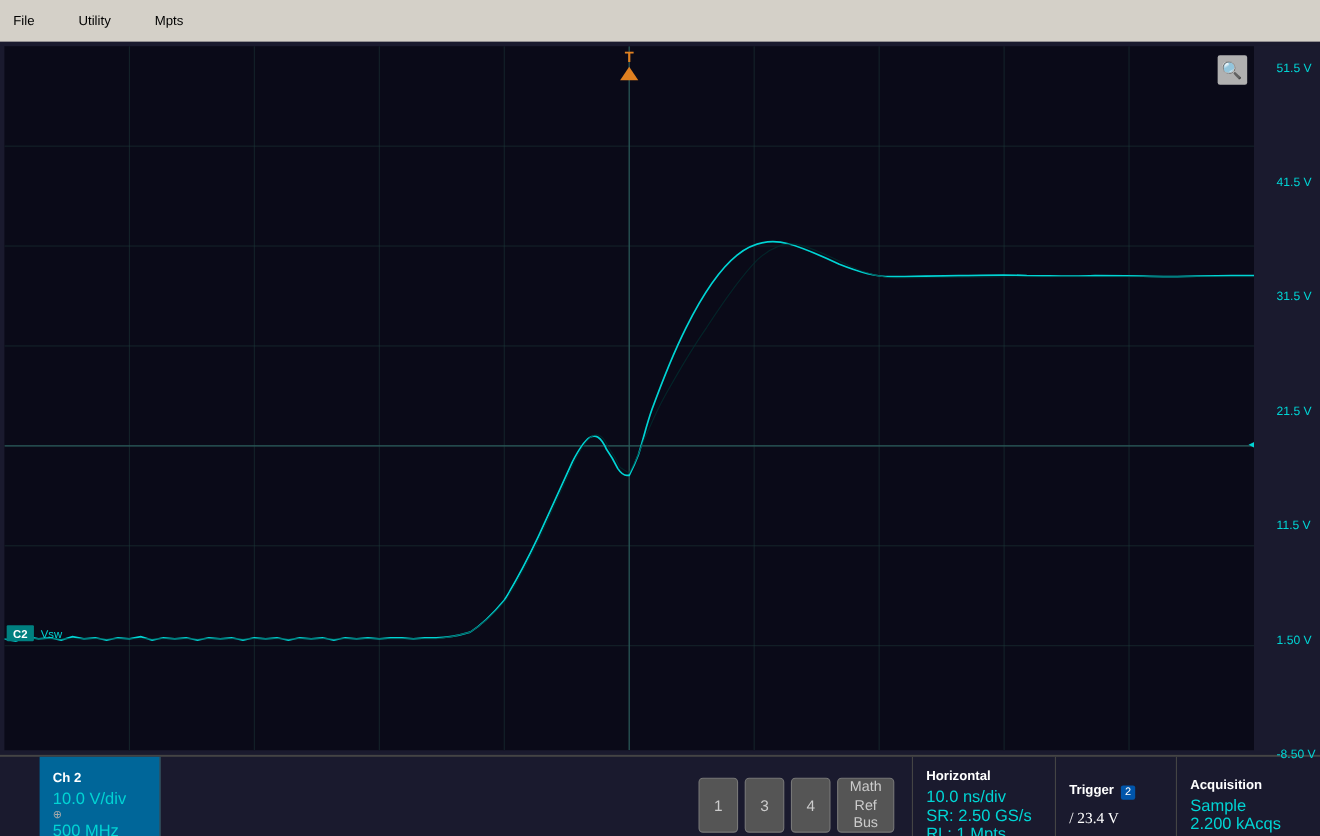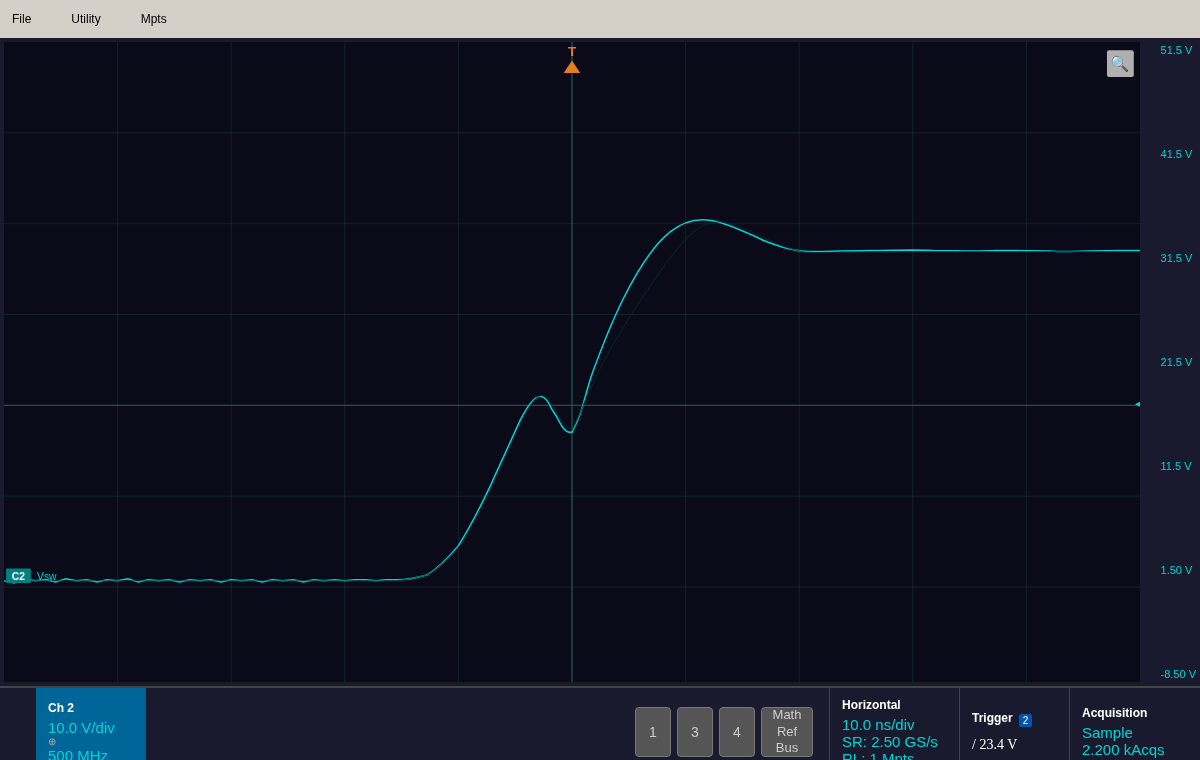--- a/index.html
+++ b/index.html
@@ -162,21 +162,21 @@
       min-width: 130px;
     }
     #scope-svg {
       position: absolute;
       top: 0; left: 0;
       width: 100%; height: 100%;
     }
     #voltage-scale {
       position: absolute;
       right: -56px;
-      top: 0;
+      top: 12px;
       height: 100%;
       display: flex;
       flex-direction: column;
       justify-content: space-between;
       padding: 2px 0;
     }
   </style>
 </head>
 <body>
 

